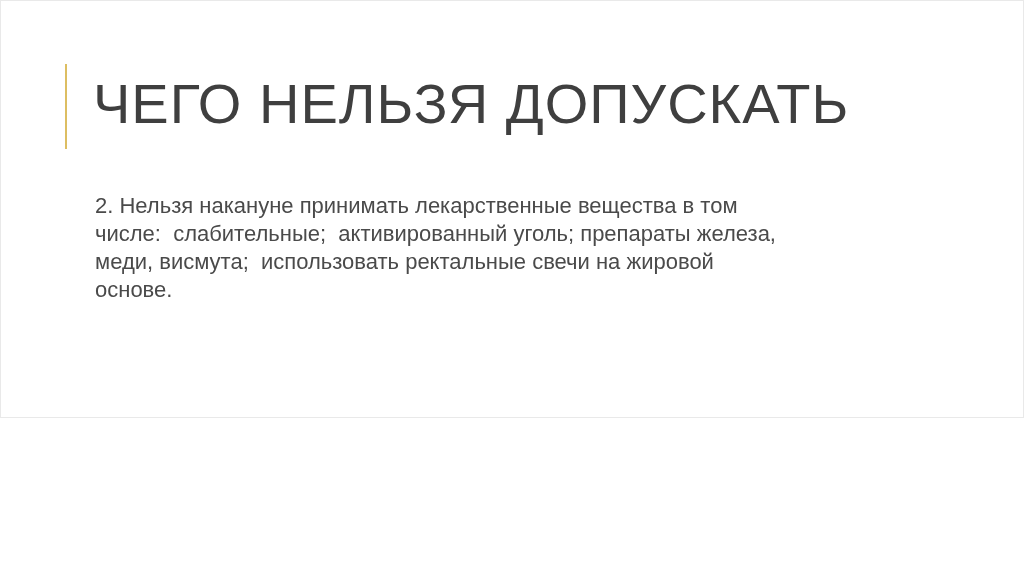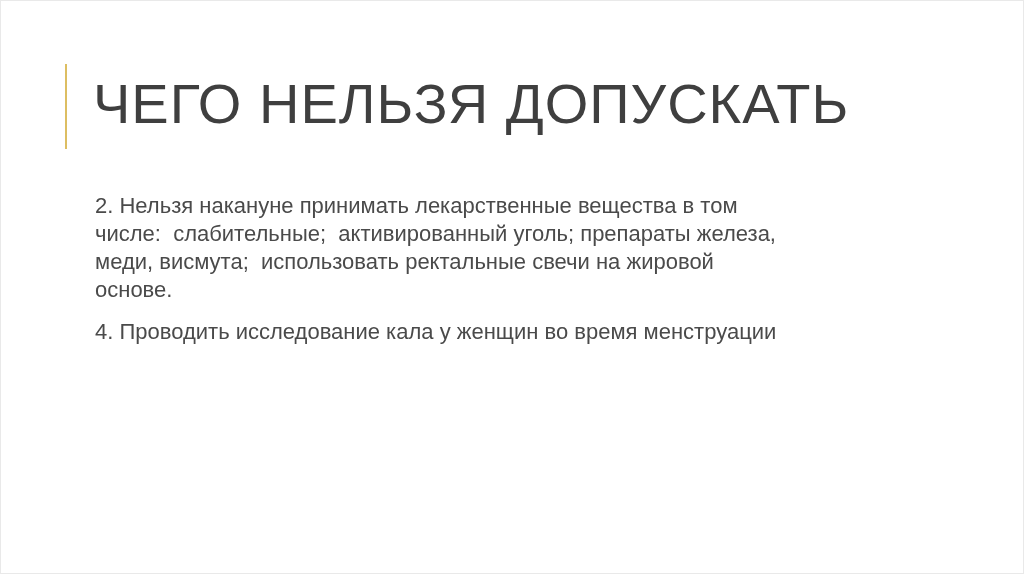--- a/index.html
+++ b/index.html
@@ -14,21 +14,21 @@
     width: 1024px;
     height: 574px;
     background: var(--background);
     font-family: "Liberation Sans", "DejaVu Sans", sans-serif;
     overflow: hidden;
   }
   .slide {
     position: absolute;
     inset: 0;
     width: 1024px;
-    height: 574px;
+    height: 418px;
     background: var(--background);
     border: 1px solid var(--border-color);
     overflow: hidden;
   }
   .accent-bar {
     position: absolute;
     left: 64px;
     top: 63px;
     width: 2px;
     height: 85px;
@@ -63,15 +63,14 @@
 <body>
 
 <div class="slide">
   <div class="accent-bar"></div>
   <h1 class="slide-title">ЧЕГО НЕЛЬЗЯ ДОПУСКАТЬ</h1>
   <div class="body-block">
     <p>2. Нельзя накануне принимать лекарственные вещества в том
 числе:  слабительные;  активированный уголь; препараты железа,
 меди, висмута;  использовать ректальные свечи на жировой
 основе.</p>
-    <p>4. Проводить исследование кала у женщин во время менструации</p>
   </div>
 </div>
 
 </body></html>

